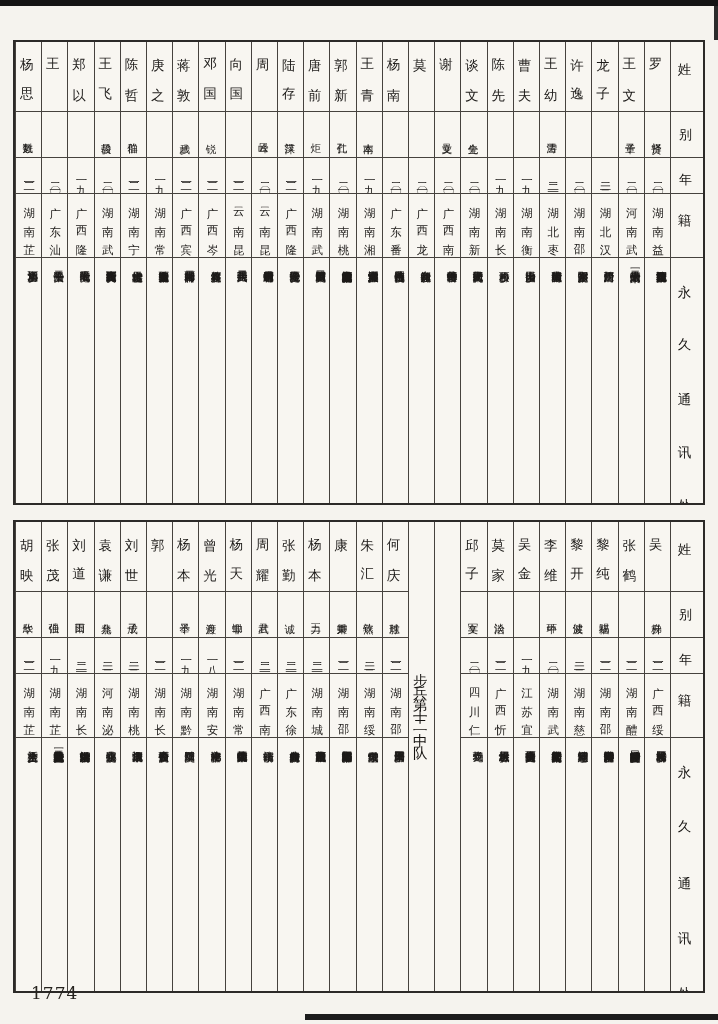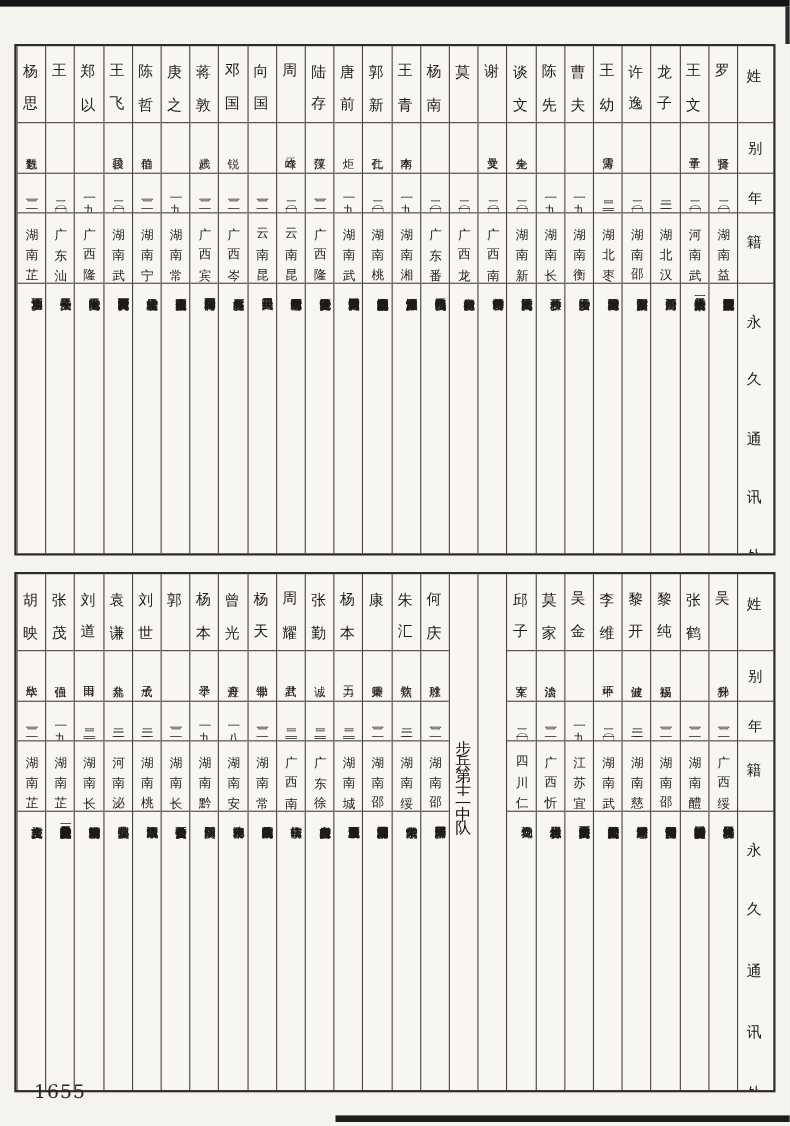--- a/index.html
+++ b/index.html
@@ -512,16 +512,16 @@
         <div class="col">
           <div class="cell name">胡映郁</div>
           <div class="cell alias">欣华</div>
           <div class="cell age">二一</div>
           <div class="cell origin">湖南芷江</div>
           <div class="cell address">芷江六合乡土桥交</div>
         </div>
       </div>
   </section>
 
-  <div class="page-number">1655</div>
+  <div class="page-number">1774</div>
 
   <div class="scan-bar-bottom"></div>
 </div>
 
 </body></html>

